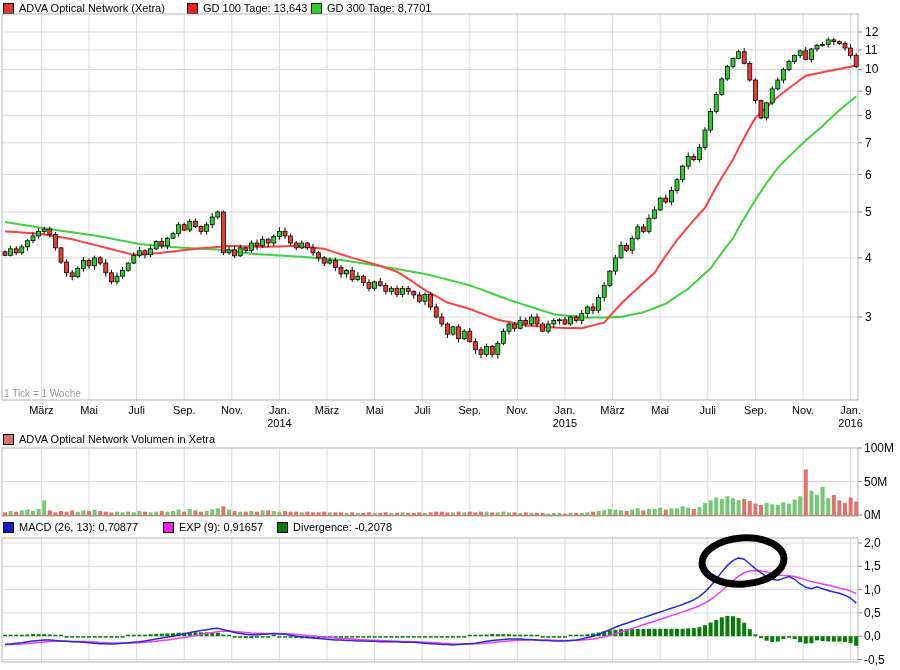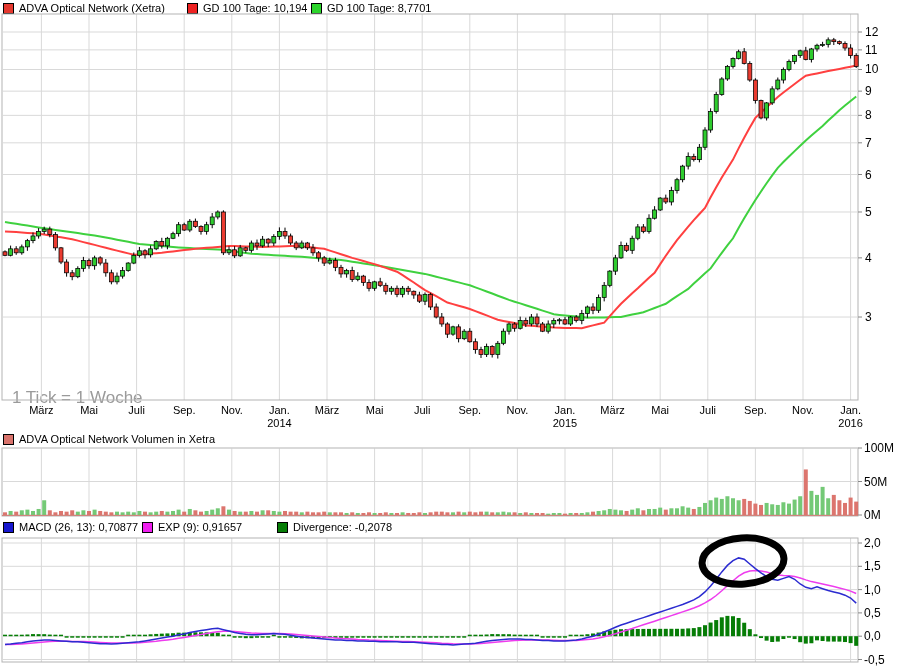--- a/index.html
+++ b/index.html
@@ -5,40 +5,40 @@
   html,body{margin:0;padding:0}
   body{width:900px;height:670px;position:relative;background:#fff;
        font-family:"Liberation Sans",sans-serif;overflow:hidden}
   .lg{position:absolute;display:flex;align-items:flex-end;font-size:11px;color:#000;white-space:nowrap}
   .sw{width:9px;height:9px;border:1px solid #000;margin-right:5px;flex:0 0 auto}
   #lg-main-1{left:3px;top:2px}
   #lg-main-2{left:187px;top:2px}
   #lg-main-3{left:311px;top:2px}
   #lg-vol{left:3px;top:433px}
   #lg-macd-1{left:3px;top:521px}
-  #lg-macd-2{left:142px;top:521px}
+  #lg-macd-2{left:163px;top:521px}
   #lg-macd-3{left:277px;top:521px}
-  #tick-note{position:absolute;left:12px;top:388px;font-size:17px;color:#9a9a9a}
+  #tick-note{position:absolute;left:4px;top:388px;font-size:10px;color:#9a9a9a}
   svg{position:absolute;left:0;top:0}
   text{font-family:"Liberation Sans",sans-serif}
 </style>
 </head>
 <body>
 
 <div class="lg" id="lg-main-1">
   <span class="sw" style="background: rgb(228, 56, 47);"></span>
   <span>ADVA Optical Network (Xetra)</span>
 </div>
 <div class="lg" id="lg-main-2">
   <span class="sw" style="background: rgb(238, 34, 34);"></span>
-  <span>GD 100 Tage: 10,194</span>
+  <span>GD 100 Tage: 13,643</span>
 </div>
 <div class="lg" id="lg-main-3">
   <span class="sw" style="background: rgb(43, 212, 43);"></span>
-  <span>GD 100 Tage: 8,7701</span>
+  <span>GD 300 Tage: 8,7701</span>
 </div>
 
 <div id="tick-note">1 Tick = 1 Woche</div>
 
 <div class="lg" id="lg-vol">
   <span class="sw" style="background: rgb(217, 115, 108);"></span>
   <span>ADVA Optical Network Volumen in Xetra</span>
 </div>
 
 <div class="lg" id="lg-macd-1">

